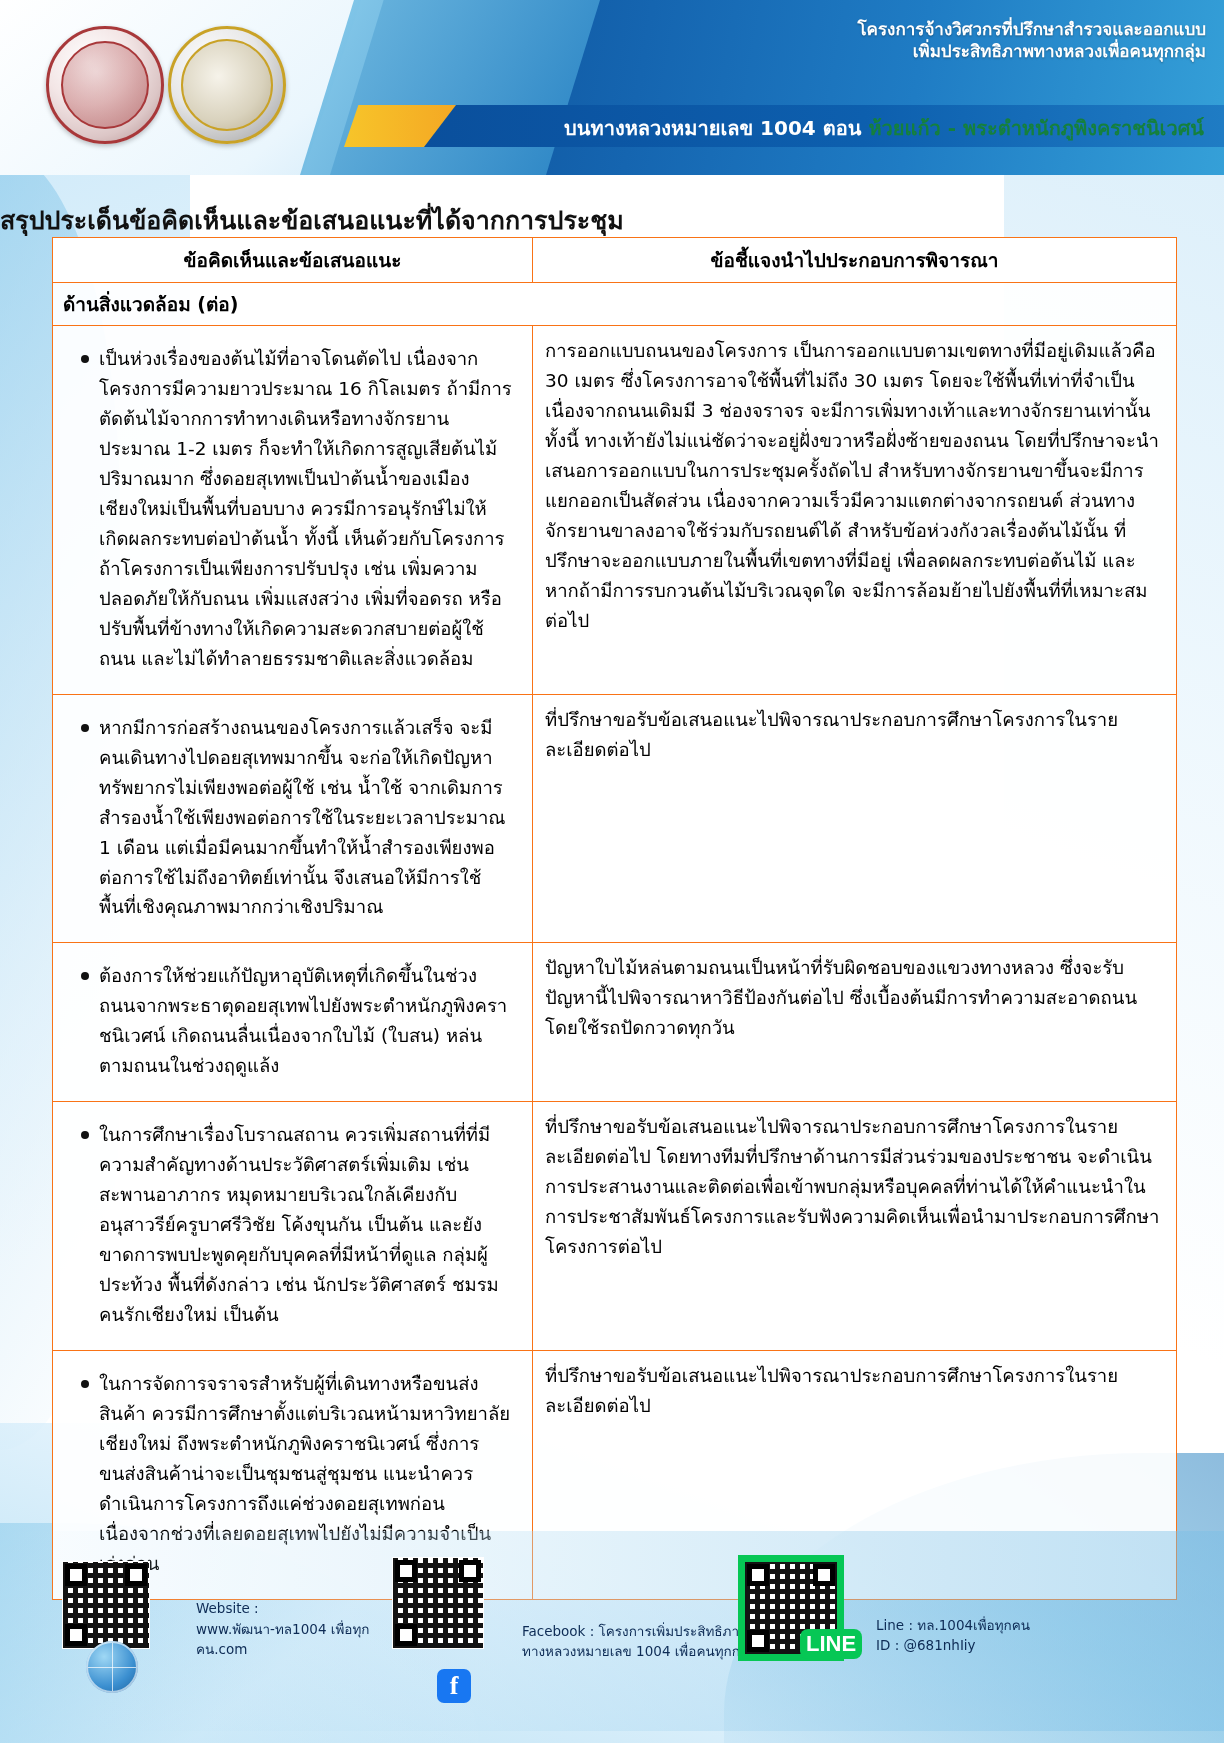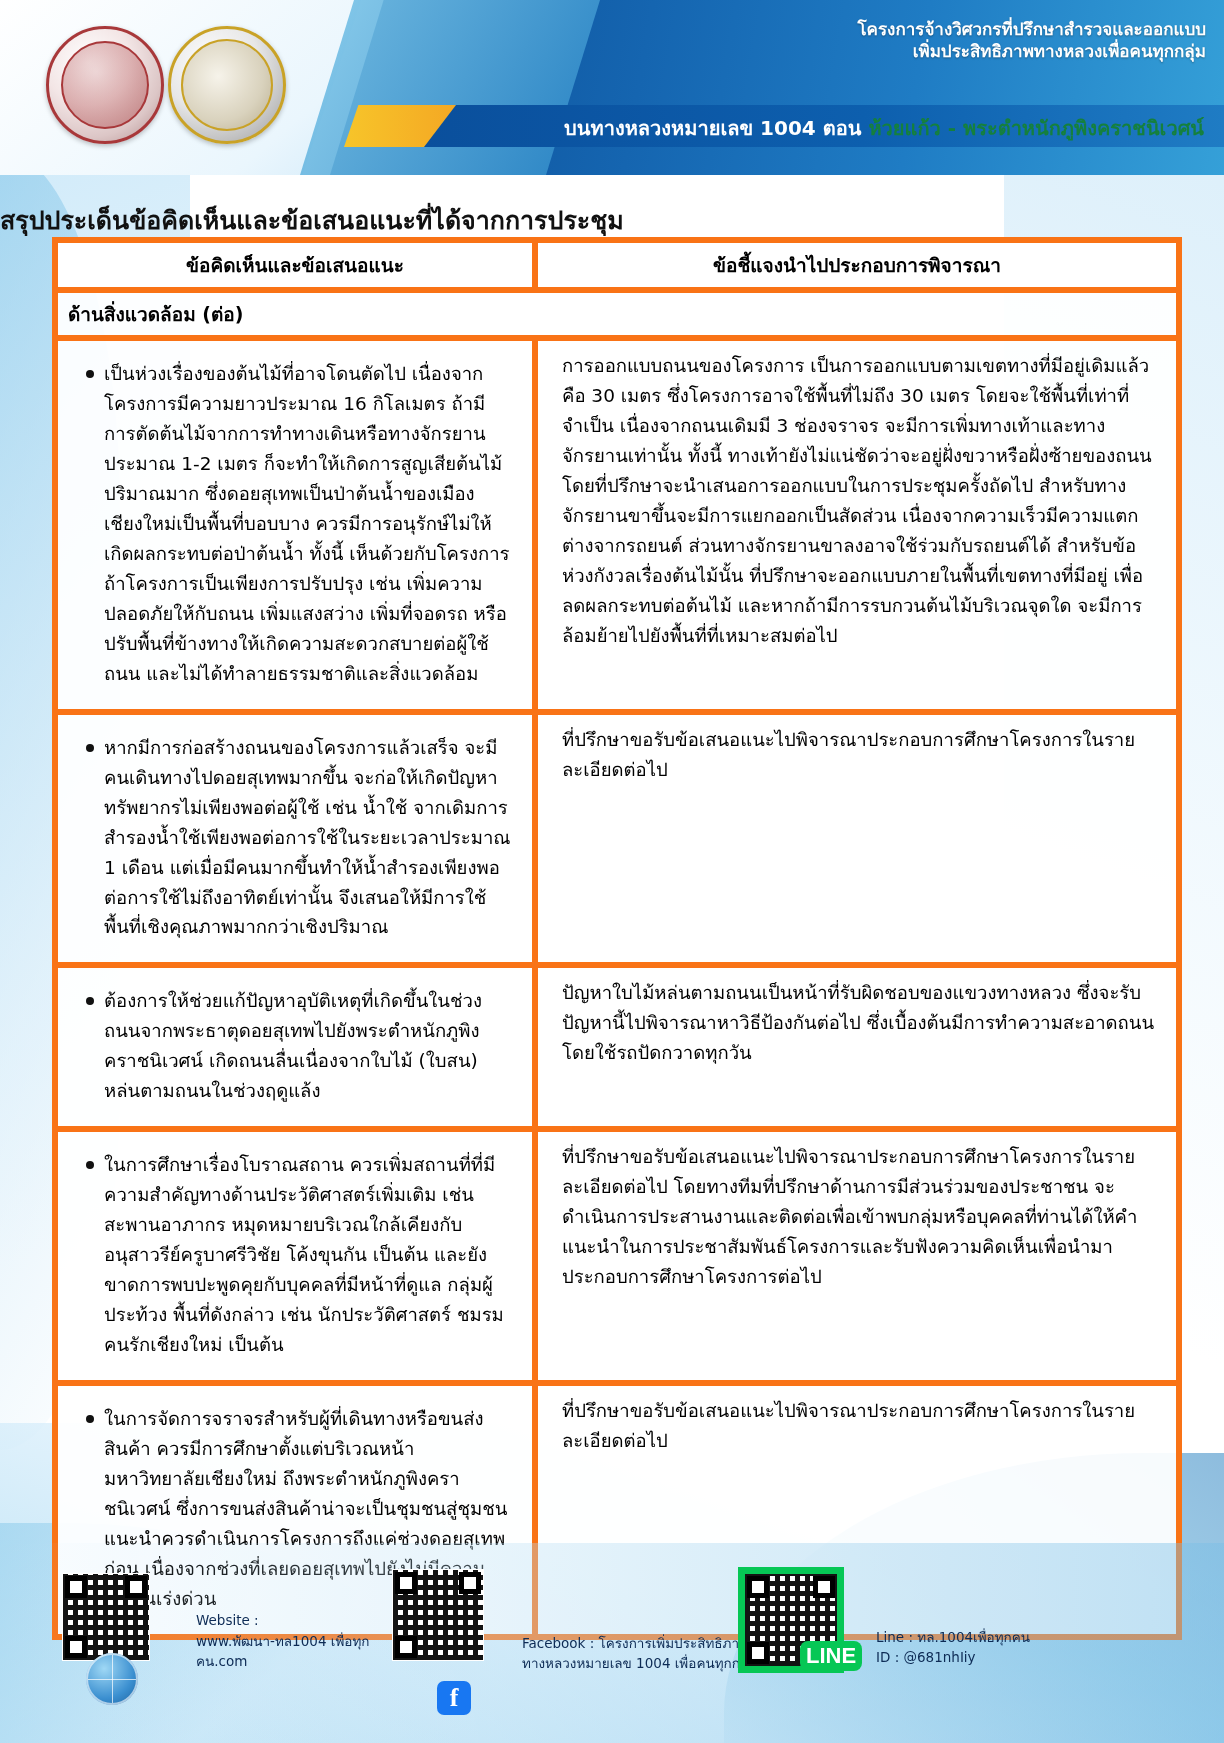--- a/index.html
+++ b/index.html
@@ -134,60 +134,60 @@
   .tbl-wrap {
     position:absolute; left:52px; top:237px; width:1124px;
   }
   table.main {
     width:1124px;
     border-collapse:collapse;
     background:rgba(255,255,255,.93);
     table-layout:fixed;
   }
   table.main th, table.main td {
-    border:6px solid #f97316;
+    border:1px solid #f97316;
     vertical-align:top;
   }
   table.main th {
     background:rgba(255,255,255,.9);
     font-size:19px;
     font-weight:bold;
     padding:7px 6px;
     text-align:center;
   }
   td.sec {
     font-size:19px; font-weight:bold; padding:6px 10px;
   }
   td.cell-left {
     padding:10px 12px 12px 12px;
     font-size:18.5px;
     line-height:1.62;
   }
   td.cell-right {
-    padding:10px 12px 12px 24px;
+    padding:10px 12px 12px 12px;
     font-size:18.5px;
     line-height:1.62;
   }
   ul.bul {
     margin:8px; padding:0 0 0 26px; list-style:none;
   }
   ul.bul li {
     position:relative;
     text-indent:0;
   }
   ul.bul li::before{
     content:"";
     position:absolute; left:-18px; top:11px;
     width:8px; height:8px; border-radius:50%;
     background:#111;
   }
 
   
   .footer {
-    position:absolute; left:0; bottom:0; width:1040px; height:200px;
+    position:absolute; left:0; bottom:12px; width:1040px; height:200px;
   }
   .footer-curve{
     position:absolute; left:0; bottom:0; width:1224px; height:200px;
     background:linear-gradient(90deg, rgba(255,255,255,0) 0%, rgba(190,225,245,.35) 40%, rgba(120,190,230,.45) 100%);
   }
   .qr {
     position:absolute;
     background:#ffffff;
     border:1px solid #ffffff;
   }

